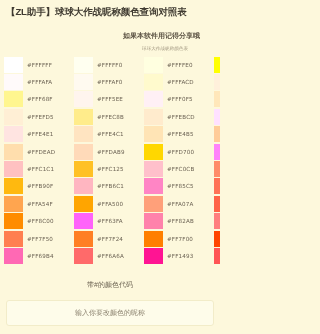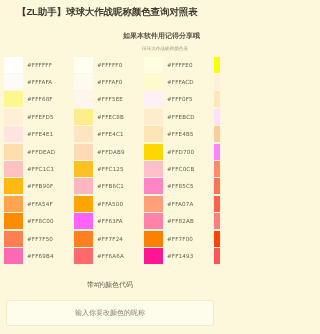--- a/index.html
+++ b/index.html
@@ -2,21 +2,21 @@
 <html><head>
 <meta charset="utf-8">
 <style>
   html,body{margin:0;padding:0;}
   body{
     width:220px;height:334px;overflow:hidden;
     background:#fdf8dc;
     font-family:"Liberation Sans","DejaVu Sans",sans-serif;
     color:#4a4336;
   }
-  .app{position:relative;width:220px;height:334px;box-sizing:border-box;padding-left:11px;}
+  .app{position:relative;width:220px;height:334px;box-sizing:border-box;}
 
   .header{padding:5px 6px 0 6px;}
   .title{
     font-size:9.5px;line-height:13px;font-weight:600;color:#3f3a30;
     letter-spacing:-0.1px;white-space:nowrap;
   }
   .subtitle{
     margin-top:13px;text-align:right;padding-right:14px;
     font-size:7px;line-height:10px;color:#5c5344;font-weight:600;
   }

